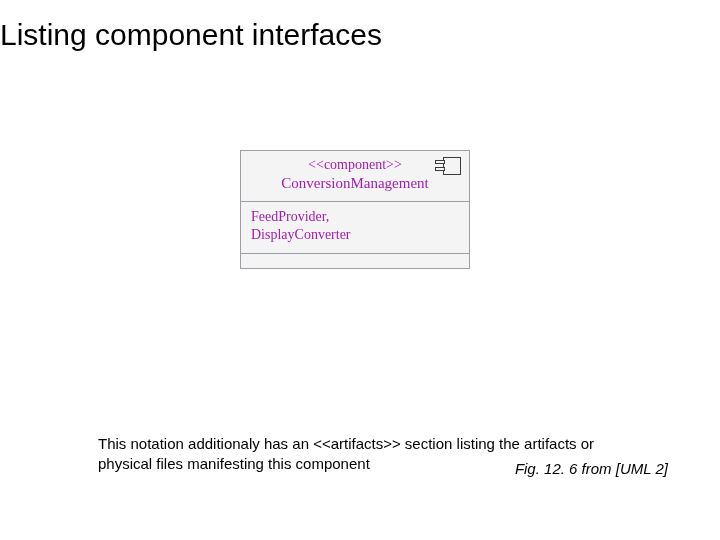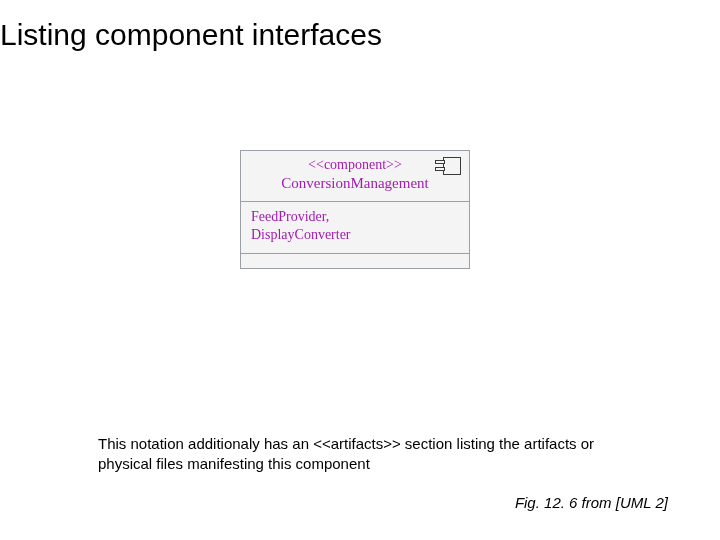--- a/index.html
+++ b/index.html
@@ -82,21 +82,20 @@
     font-size: 15px;
     line-height: 1.35;
     margin-top: 36px;
   }
   .figref {
     position: absolute;
     right: 52px;
     top: 460px;
     font-size: 15px;
     font-style: italic;
-    margin-top: 34px;
   }
 </style>
 </head>
 <body>
 
 <div class="title">Listing component interfaces</div>
 
 <div class="diagram-wrap">
 
   <div class="comp centered">

